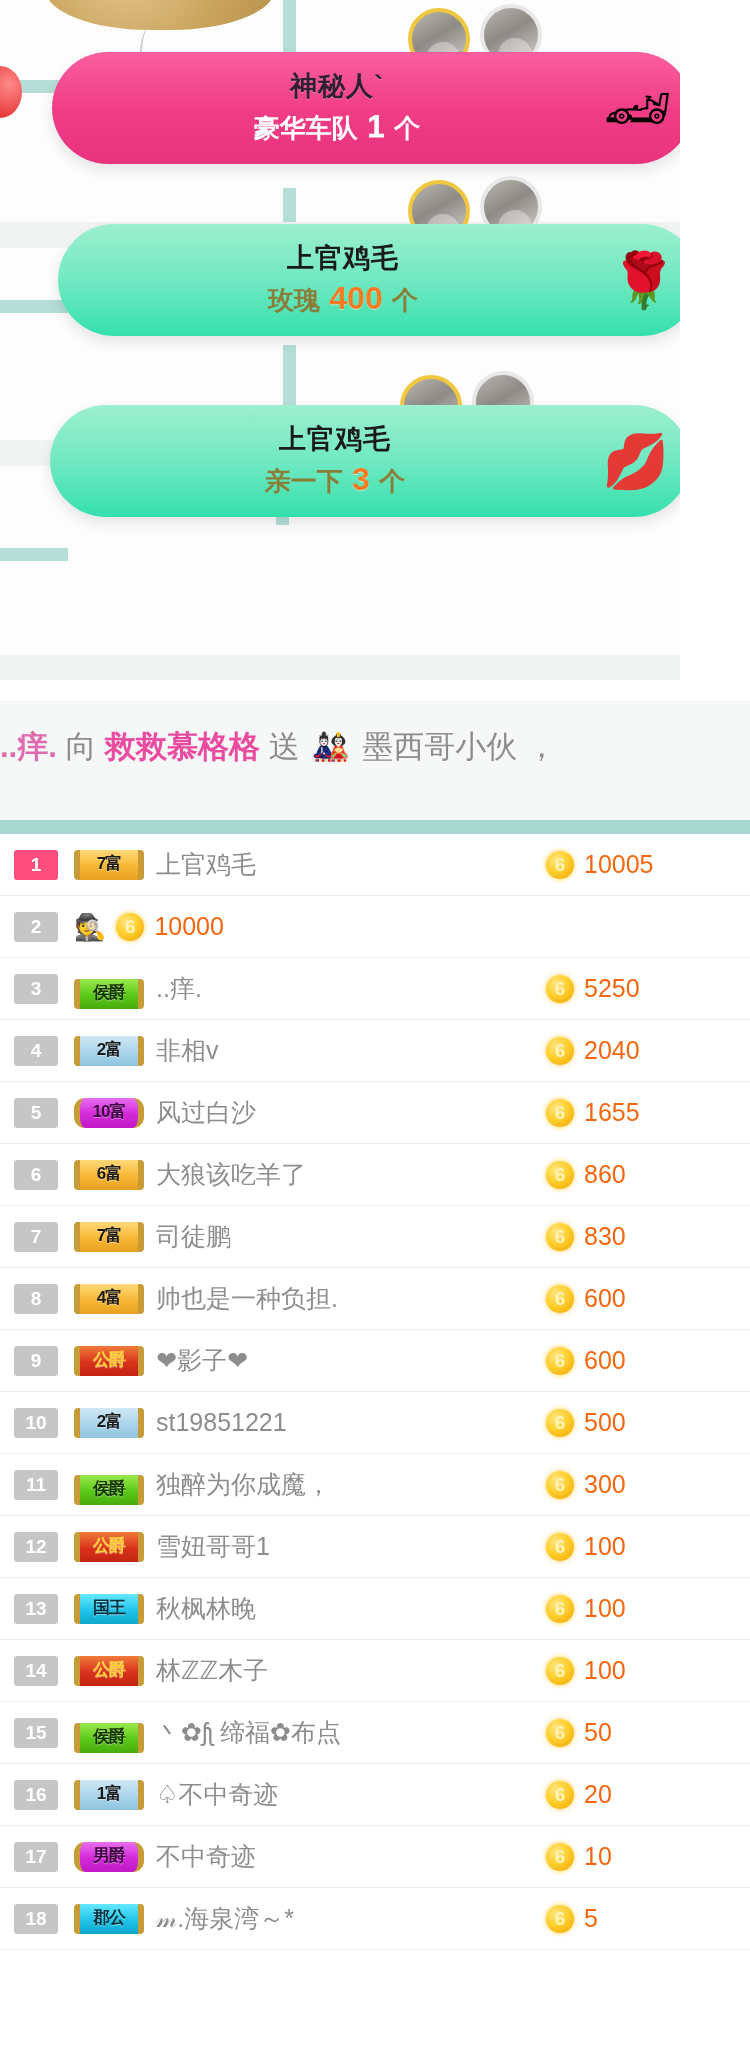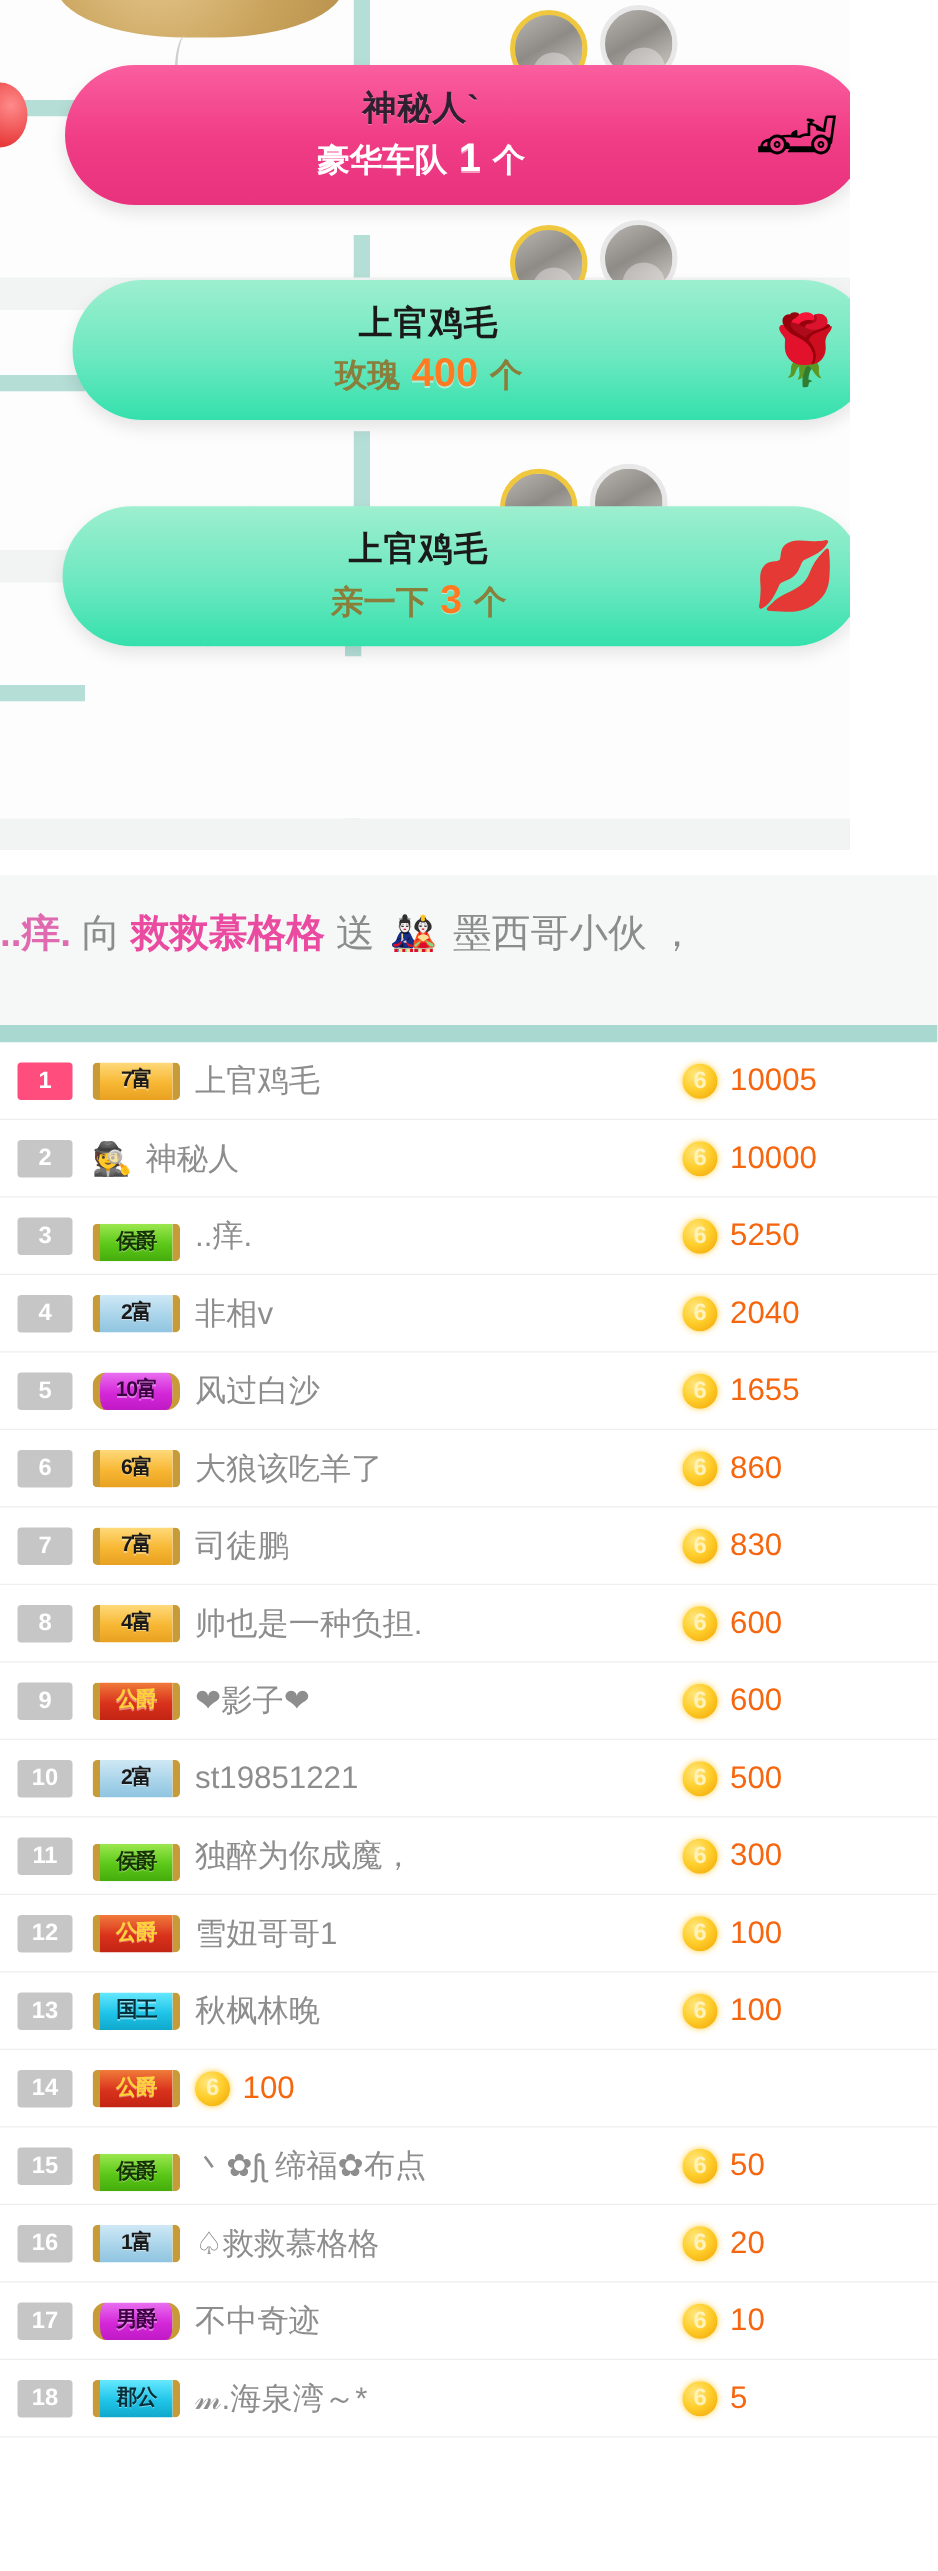--- a/index.html
+++ b/index.html
@@ -365,21 +365,20 @@
         <div class="lvl-badge lvl-gold">7富</div>
         <div class="rank-name">上官鸡毛</div>
         <div class="rank-score">
           <span class="coin-icon"></span>
           <span class="score-val">10005</span>
         </div>
       </div>
       <div class="rank-row">
         <div class="rank-num">2</div>
         <span class="mystery-icon">🕵</span>
-        <div class="rank-name">神秘人</div>
         <div class="rank-score">
           <span class="coin-icon"></span>
           <span class="score-val">10000</span>
         </div>
       </div>
       <div class="rank-row">
         <div class="rank-num">3</div>
         <div class="lvl-badge lvl-green">侯爵</div>
         <div class="rank-name">..痒.</div>
         <div class="rank-score">
@@ -473,38 +472,39 @@
         <div class="lvl-badge lvl-cyan">国王</div>
         <div class="rank-name">秋枫林晚</div>
         <div class="rank-score">
           <span class="coin-icon"></span>
           <span class="score-val">100</span>
         </div>
       </div>
       <div class="rank-row">
         <div class="rank-num">14</div>
         <div class="lvl-badge lvl-red">公爵</div>
+        <div class="rank-name">林ℤℤ木子</div>
         <div class="rank-score">
           <span class="coin-icon"></span>
           <span class="score-val">100</span>
         </div>
       </div>
       <div class="rank-row">
         <div class="rank-num">15</div>
         <div class="lvl-badge lvl-green">侯爵</div>
         <div class="rank-name">丶✿ʃʅ 缔福✿布点</div>
         <div class="rank-score">
           <span class="coin-icon"></span>
           <span class="score-val">50</span>
         </div>
       </div>
       <div class="rank-row">
         <div class="rank-num">16</div>
         <div class="lvl-badge lvl-blue">1富</div>
-        <div class="rank-name">♤救救慕格格</div>
+        <div class="rank-name">♤不中奇迹</div>
         <div class="rank-score">
           <span class="coin-icon"></span>
           <span class="score-val">20</span>
         </div>
       </div>
       <div class="rank-row">
         <div class="rank-num">17</div>
         <div class="lvl-badge lvl-purple">男爵</div>
         <div class="rank-name">不中奇迹</div>
         <div class="rank-score">

